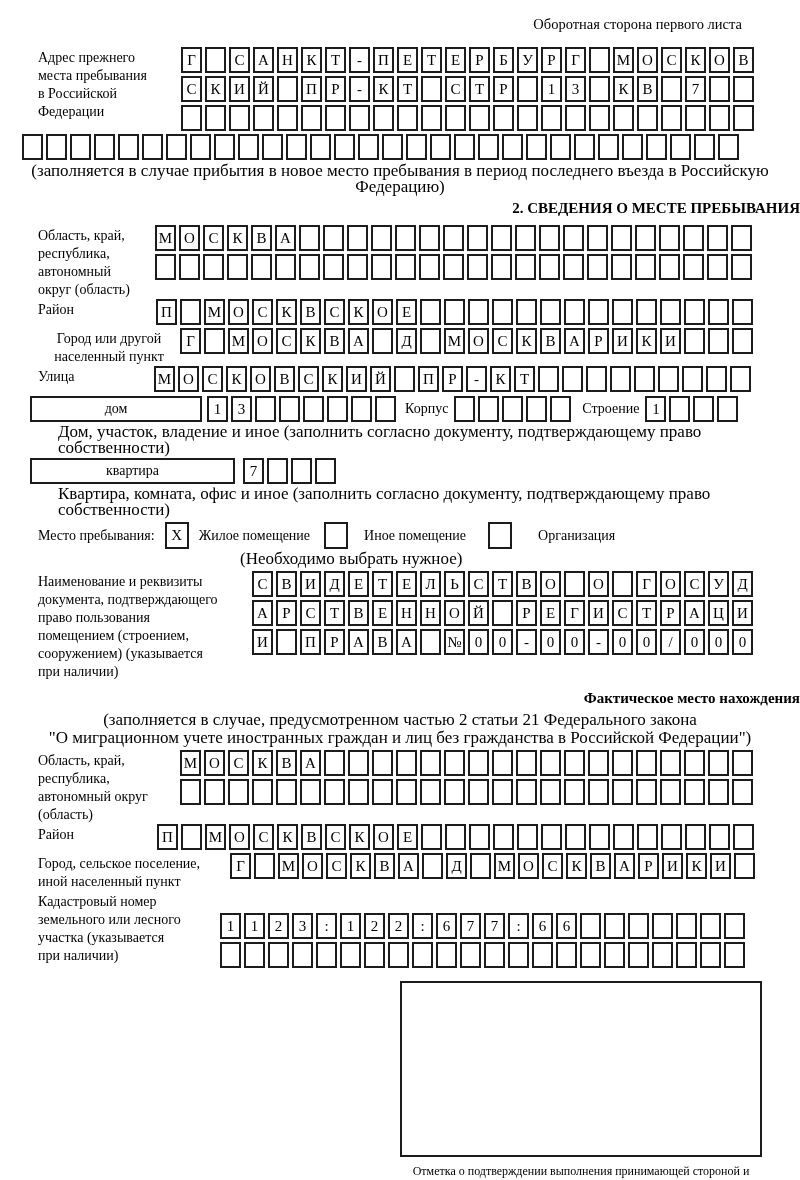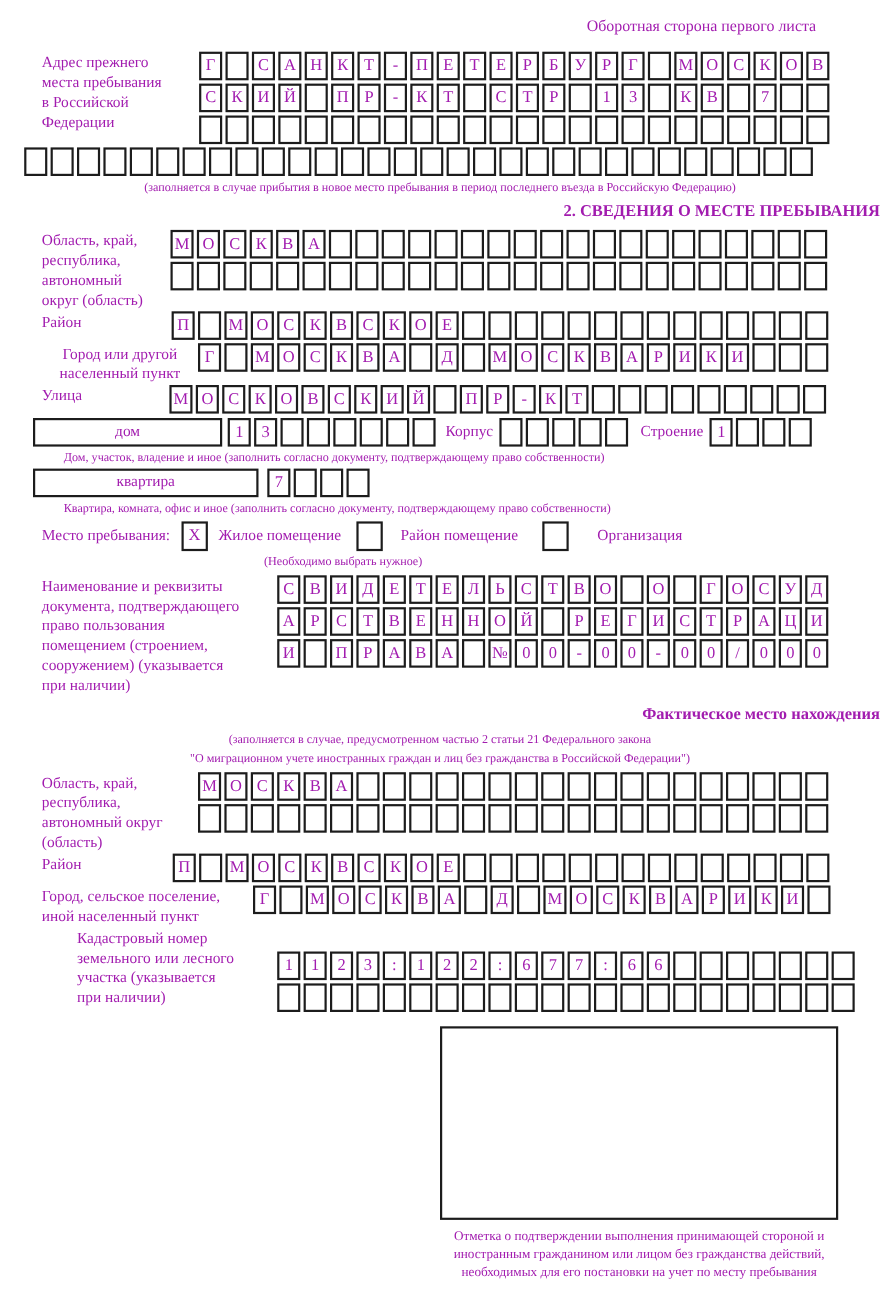--- a/index.html
+++ b/index.html
@@ -2,21 +2,21 @@
 <html><head>
 <meta charset="utf-8">
 <style>
   html,body{margin:0;padding:0;}
   body{background:#e8e8e8;}
   .page{
     position:relative;
     width:800px;height:1180px;
     margin:0 auto;
     background:#ffffff;
-    color:#a21caf;
+    color:#000000;
     font-family:"Liberation Serif", serif;
     overflow:hidden;
     box-sizing:border-box;
     padding-top:16px;
   }
   .hdr-right{
     text-align:right;
     padding-right:58px;
     font-size:14.5px;
     line-height:17px;
@@ -47,21 +47,21 @@
   .boxfield{
     box-sizing:border-box;
     height:26px;
     border:2px solid #1c1c1c;
     display:inline-flex;
     align-items:center;justify-content:center;
     font-size:14px;
     flex-shrink:0;
   }
   .note{
-    font-size:11px;
+    font-size:17px;
     line-height:16px;
     margin:2px 0 2px 0;
   }
   .note-center{text-align:center;}
   .note-left{padding-left:58px;}
   .h-sect{
     text-align:right;
     font-weight:bold;
     font-size:15px;
     line-height:19px;
@@ -99,21 +99,21 @@
   
   .w-addr{width:181px;}
   .w-s2-obl{width:155px;line-height:18px;}
   .w-s2-ray{width:156px;}
   .w-s2-gor{width:180px;text-align:center;}
   .w-s2-ul{width:154px;}
   .w-doc{width:252px;line-height:18px;}
   .w-f-obl{width:180px;line-height:18px;}
   .w-f-ray{width:157px;}
   .w-f-gor{width:230px;}
-  .w-f-kad{width:220px;margin-left:32px;}
+  .w-f-kad{width:220px;}
   .fullrow{padding-left:22px;}
   .dom-row{display:flex;align-items:center;margin:1px 0 1px 30px;}
   .kv-row{display:flex;align-items:flex-end;margin:1px 0 1px 30px;}
 </style>
 </head>
 <body>
 
 <div class="page">
 
   <div class="hdr-right">Оборотная сторона первого листа</div>
@@ -435,21 +435,21 @@
         <span class="cell"></span>
       </div>
   </div>
   <div class="note note-left">Квартира, комната, офис и иное (заполнить согласно документу, подтверждающему право собственности)</div>
 
   <div class="mesto-row">
     <span>Место пребывания:</span>
     <span class="checkbox" style="margin-left:10px;">X</span>
     <span style="margin-left:10px;">Жилое помещение</span>
     <span class="checkbox" style="margin-left:14px;"></span>
-    <span style="margin-left:16px;">Район помещение</span>
+    <span style="margin-left:16px;">Иное помещение</span>
     <span class="checkbox" style="margin-left:22px;"></span>
     <span style="margin-left:26px;">Организация</span>
   </div>
   <div class="note" style="padding-left:240px;">(Необходимо выбрать нужное)</div>
 
   <div class="frow" style="margin-top:4px;">
     <div class="lbl w-doc">Наименование и реквизиты
 документа, подтверждающего
 право пользования
 помещением (строением,

